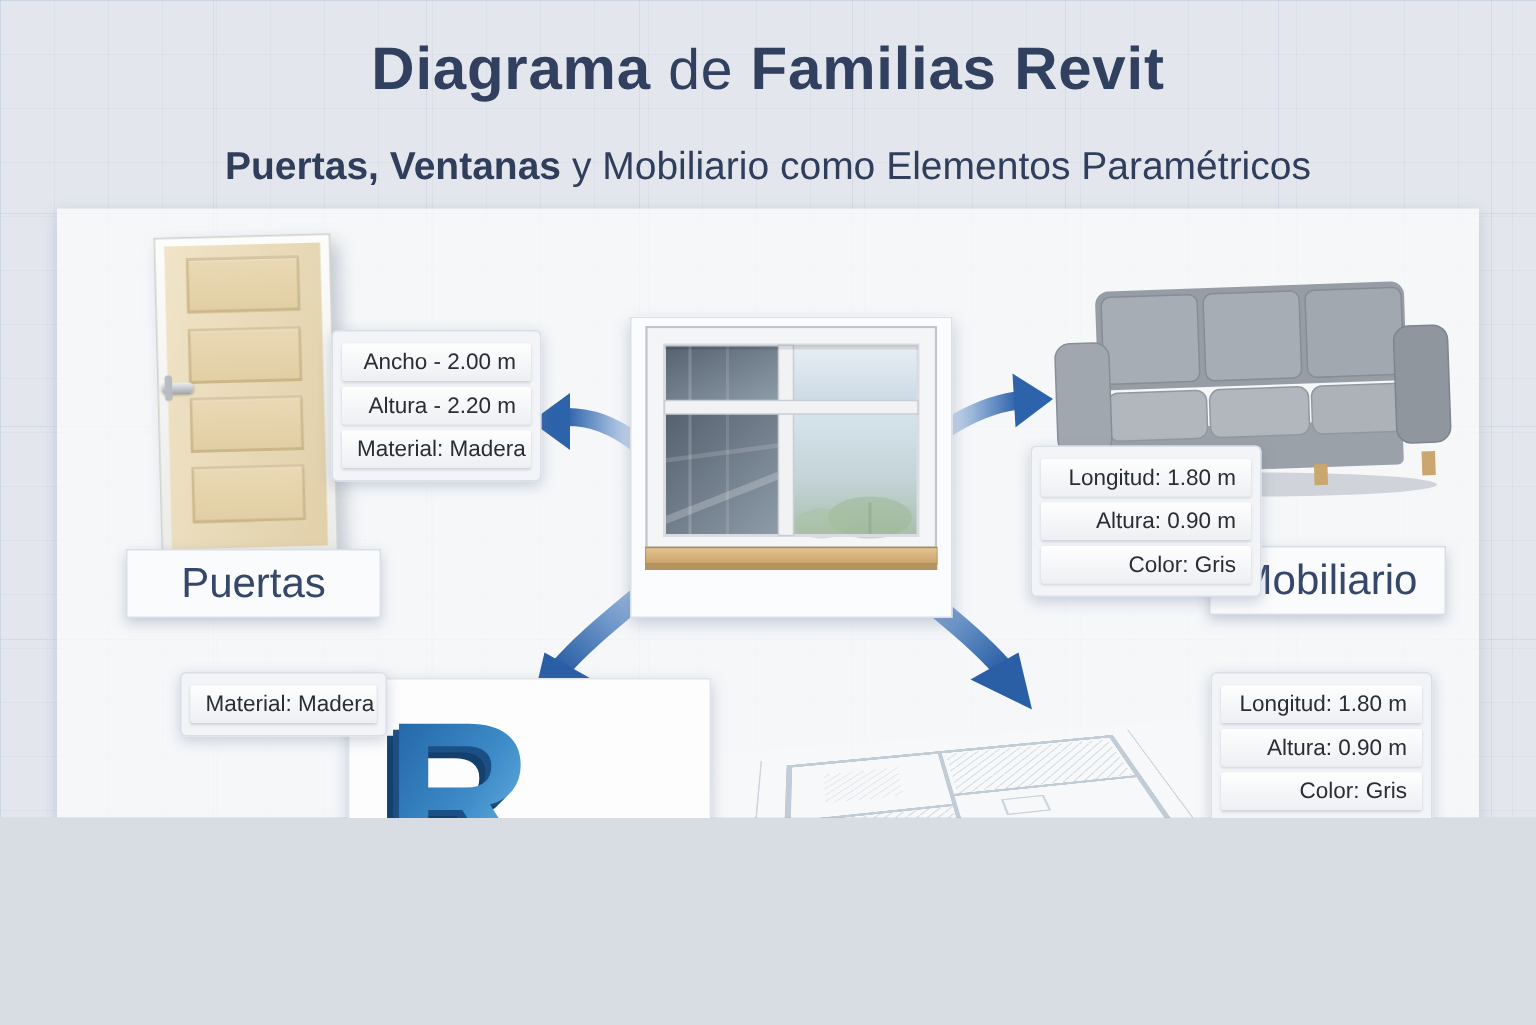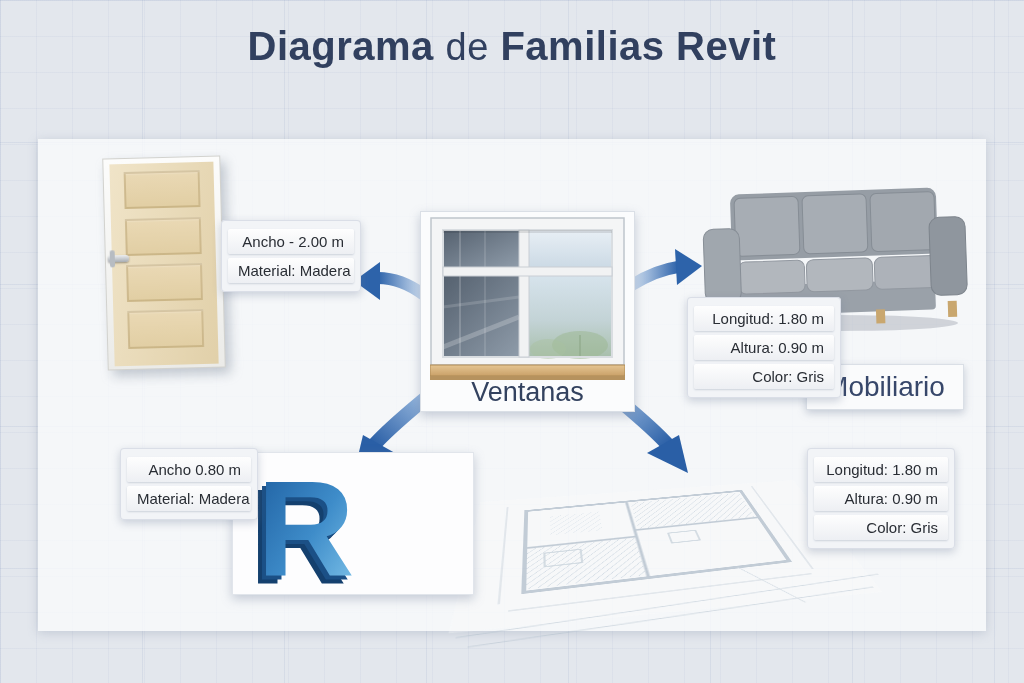--- a/index.html
+++ b/index.html
@@ -1,18 +1,18 @@
 <!DOCTYPE html>
 <html><head>
 <meta charset="utf-8">
 <style>
   html,body{margin:0;padding:0;background:#d8dde4;}
   *{box-sizing:border-box;}
   .stage{
-    position:relative;width:1024px;height:683px;margin:0 auto;overflow:hidden;
+    position:relative;width:1024px;height:545px;margin:0 auto;overflow:hidden;
     font-family:"Liberation Sans",sans-serif;
     background-color:#e3e7ed;
     background-image:
       linear-gradient(rgba(140,160,195,.16) 1px, transparent 1px),
       linear-gradient(90deg, rgba(140,160,195,.16) 1px, transparent 1px),
       linear-gradient(rgba(140,160,195,.09) 1px, transparent 1px),
       linear-gradient(90deg, rgba(140,160,195,.09) 1px, transparent 1px);
     background-size:142px 142px,142px 142px,36px 36px,36px 36px;
   }
   .panel{
@@ -93,35 +93,41 @@
 <body>
 
 <div class="stage">
   <div class="panel"></div>
 
   <div class="title">
     <span class="b">Diagrama</span>
     <span class="n">de</span>
     <span class="b">Familias Revit</span>
   </div>
+  <div class="subtitle">
+    <span class="b">Puertas, Ventanas</span>
+    <span>y Mobiliario como Elementos Paramétricos</span>
+  </div>
 
   <div class="door">
     <div class="door-frame"></div>
     <div class="door-leaf">
       <div class="door-panel dp1"></div>
       <div class="door-panel dp2"></div>
       <div class="door-panel dp3"></div>
       <div class="door-panel dp4"></div>
       <div class="door-handle"></div>
     </div>
   </div>
 
+  <div class="label-box" style="left:84px;top:366px;width:170px;">Puertas</div>
 
   <div class="pbox" style="left:221px;top:220px;width:140px;">
     <div class="prow">Ancho - 2.00 m</div>
+    <div class="prow">Altura - 2.20 m</div>
     <div class="prow">Material: Madera</div>
   </div>
 
   <div class="window-card">
     <svg class="window-svg" width="195" height="164" viewBox="0 0 195 164">
       <defs>
         <linearGradient id="wDark" x1="0" y1="0" x2="1" y2="1">
           <stop offset="0" stop-color="#55616f"></stop>
             <stop offset="1" stop-color="#8e9ba9"></stop>
         </linearGradient>
@@ -151,21 +157,20 @@
       <ellipse cx="150" cy="128" rx="28" ry="14" fill="#9db894" opacity=".55"></ellipse>
       <ellipse cx="118" cy="132" rx="18" ry="10" fill="#a9c2a0" opacity=".45"></ellipse>
       <line x1="150" y1="140" x2="150" y2="118" stroke="#8fa98a" stroke-width="2" opacity=".6"></line>
       <rect x="13" y="13" width="169" height="127" fill="none" stroke="#d9dde1" stroke-width="2"></rect>
       <rect x="89" y="13" width="10" height="127" fill="#f1f2f3" stroke="#c9ced4" stroke-width="1"></rect>
       <rect x="13" y="50" width="169" height="9" fill="#f1f2f3" stroke="#c9ced4" stroke-width="1"></rect>
       <rect x="13" y="13" width="169" height="3" fill="rgba(0,0,0,.10)"></rect>
       <rect x="0" y="148" width="195" height="11" fill="url(#wSill)" stroke="#ad8a55" stroke-width="1"></rect>
       <rect x="0" y="159" width="195" height="4" fill="#b6925e"></rect>
     </svg>
-    <div class="ventanas-label">Ventanas</div>
   </div>
 
   <svg class="arrow ar-left" width="78" height="66" viewBox="0 0 78 66">
     <defs>
         <linearGradient id="agL" x1="1" y1="0" x2="0" y2="0">
       <stop offset="0" stop-color="#d6e4f4"></stop>
           <stop offset="1" stop-color="#2d63aa"></stop>
     </linearGradient>
       </defs>
     <path d="M74,50 C58,38 44,33 28,33" stroke="url(#agL)" stroke-width="12" fill="none" stroke-linecap="round"></path>
@@ -270,21 +275,20 @@
           <stop offset="1" stop-color="#83c7ec"></stop>
         </linearGradient>
       </defs>
       <text x="7" y="127" font-size="135" font-weight="bold" fill="#14406e">R</text>
       <text x="11" y="123" font-size="135" font-weight="bold" fill="#1b5086">R</text>
       <text x="15" y="119" font-size="135" font-weight="bold" fill="url(#rg)">R</text>
     </svg>
   </div>
 
   <div class="pbox" style="left:120px;top:448px;width:138px;">
-    <div class="prow">Ancho 0.80 m</div>
     <div class="prow">Material: Madera</div>
   </div>
 
   <div class="pbox" style="left:807px;top:448px;width:148px;">
     <div class="prow">Longitud: 1.80 m</div>
     <div class="prow">Altura: 0.90 m</div>
     <div class="prow">Color: Gris</div>
   </div>
 </div>
 

